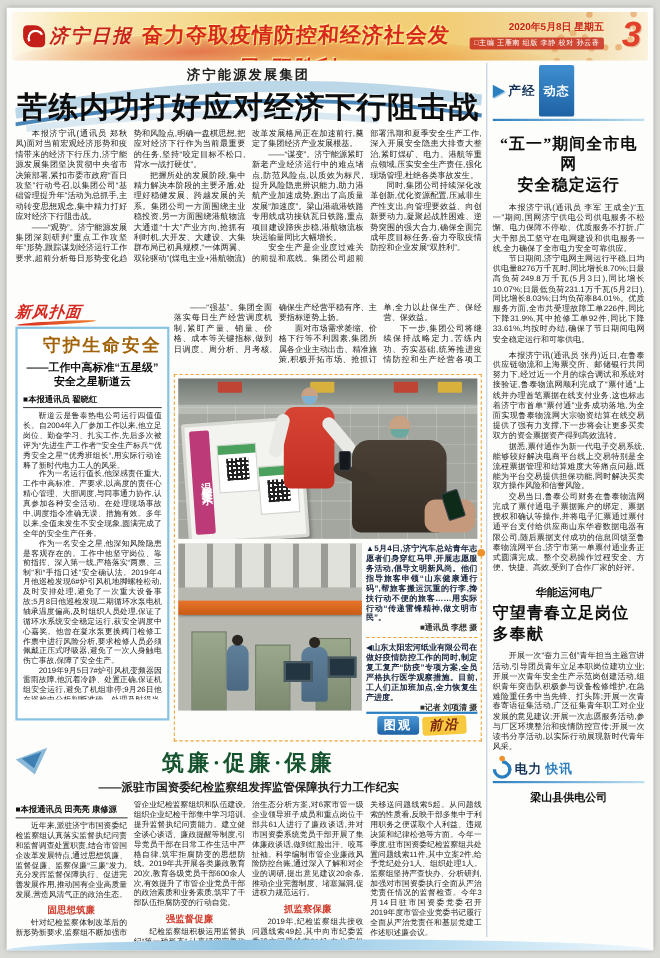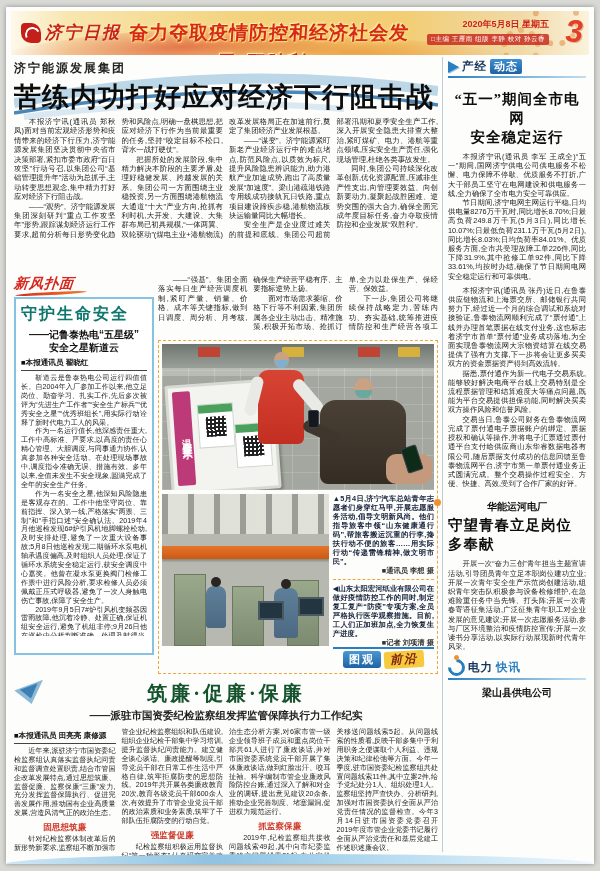--- a/index.html
+++ b/index.html
@@ -25,36 +25,36 @@
   .date-line{font-size:9px;font-weight:bold;color:#c8231b;text-shadow:0 0 2px #ffe9a8;}
   .staff-line{margin-top:3px;font-size:6.5px;color:#fff;background:rgba(198,34,22,.8);padding:1px 4px;border-radius:2px;letter-spacing:.5px;}
   .page-num{position:absolute;right:6px;top:2px;z-index:3;font-size:32px;font-weight:bold;font-style:italic;color:#e2402a;text-shadow:0 0 3px #fff0c0,1px 1px 0 rgba(150,40,10,.4);}
 
   
   .content{display:flex;margin:2px 8px 0;}
   .main{width:424px;position:relative;}
   .rail{width:143px;margin-left:4px;border-left:1px solid #bccdd8;padding-left:5px;height:795px;overflow:hidden;}
 
   
-  .lead-head{position:relative;height:56px;overflow:visible;}
+  .lead-head{position:relative;height:56px;text-align:center;overflow:visible;}
   .lead-head svg{position:absolute;left:0;top:0;z-index:0;}
   .lead-kicker{position:relative;z-index:2;font-size:12px;font-weight:bold;color:#222;letter-spacing:2px;padding-top:3px;}
   .lead-title{position:relative;z-index:2;font-size:27px;font-weight:900;color:#0d0d0d;letter-spacing:1px;margin-top:2px;font-family:"Liberation Sans","DejaVu Sans",sans-serif;}
   .smalltext{font-size:7.4px;line-height:9.4px;color:#1c1c1c;text-align:justify;}
   .smalltext p{margin:0;text-indent:2em;}
   .lead-cols{column-count:4;column-gap:6px;height:154px;overflow:hidden;margin-top:4px;}
   .cont-cols{column-count:3;column-gap:6px;height:62px;overflow:hidden;}
 
   
   .mid-row{display:flex;margin-top:4px;}
   .left-rail{width:140px;}
   .xinfeng{font-family:"Liberation Serif","DejaVu Serif",serif;font-size:14px;font-weight:bold;font-style:italic;color:#d6281e;letter-spacing:1px;position:relative;height:22px;transform:skewX(-5deg);}
   .xinfeng::after{content:"";position:absolute;left:2px;top:17px;width:72px;height:3px;background:linear-gradient(90deg,#d6281e,#f08030);border-radius:50%;transform:rotate(-3deg);}
   .side-box{border:2px solid #86c2e2;background:#fff;padding:5px 5px 3px;height:346px;overflow:hidden;}
-  .side-title{font-family:"Liberation Serif","DejaVu Serif",serif;font-size:16px;font-weight:bold;text-align:left;color:#0f766e;letter-spacing:2px;}
+  .side-title{font-family:"Liberation Serif","DejaVu Serif",serif;font-size:16px;font-weight:bold;text-align:right;color:#a16207;letter-spacing:2px;}
   .side-sub{font-size:10px;font-weight:bold;text-align:center;color:#111;margin-top:3px;line-height:13px;}
   .byline{font-size:7.6px;font-weight:bold;color:#111;border-bottom:1.5px solid #444;padding:4px 0 2px;margin-bottom:3px;text-indent:0 !important;}
   .side-box .smalltext{font-size:7.1px;line-height:8.9px;height:262px;overflow:hidden;}
 
   .mid-col{width:280px;margin-left:4px;}
 
   
   .photo-block{border:1px dashed #f0a63c;padding:3px;margin-top:3px;position:relative;}
   .photo-block::after{content:"";position:absolute;right:-4px;top:158px;width:7px;height:7px;background:#f0922c;border-radius:50%;}
   .photo1{position:relative;height:146px;overflow:hidden;background:
@@ -107,21 +107,21 @@
   .jl-arrow::after{content:"";position:absolute;left:-12px;top:6px;width:0;height:0;border-left:10px solid transparent;border-right:4px solid transparent;border-bottom:16px solid #2a72ac;}
   .jl-title{font-family:"Liberation Serif","DejaVu Serif",serif;font-size:20px;font-weight:bold;color:#14532d;letter-spacing:3px;}
   .jl-sub{font-size:10.5px;font-weight:bold;color:#222;margin-top:2px;}
   .jl-cols{column-count:4;column-gap:6px;height:152px;overflow:hidden;margin-top:5px;font-size:7.1px;line-height:8.9px;}
   .subhead{color:#cf3a2a;font-weight:bold;font-size:8.6px;text-align:center;margin:5px 0 3px;text-indent:0 !important;}
 
   
   .badge{display:flex;align-items:center;gap:3px;border-bottom:2px solid;border-image:linear-gradient(90deg,#2a7fc0,#bfe0f2) 1;padding-bottom:2px;margin-top:2px;}
   .badge .tri{width:0;height:0;border-top:6px solid transparent;border-bottom:6px solid transparent;border-left:11px solid #2a7fc0;filter:drop-shadow(1px 1px 0 #9fc8e4);}
   .badge .b1{font-size:11.5px;font-weight:bold;color:#13335a;letter-spacing:1px;}
-  .badge .b2{font-size:11px;font-weight:bold;color:#fff;background:linear-gradient(180deg,#3f8fd0,#1d62a4);padding:0 4px;border-radius:2px;letter-spacing:1px;}
+  .badge .b2{font-size:11px;font-weight:bold;color:#fff;background:linear-gradient(180deg,#3f8fd0,#1d62a4);padding:16px 4px;border-radius:2px;letter-spacing:1px;}
   .dl-icon{position:relative;width:11px;height:11px;border:3px solid #2a7fc0;border-top-color:transparent;border-radius:50%;transform:rotate(-45deg);}
   .dl-icon::after{content:"";position:absolute;right:-4px;top:-4px;width:5px;height:5px;background:#f0922c;border-radius:50%;}
   .rail-h1{font-family:"Liberation Serif","DejaVu Serif",serif;font-weight:bold;text-align:center;color:#0d0d0d;}
   .a1-title{font-size:14.5px;line-height:19px;margin-top:12px;letter-spacing:1px;}
   .a2-title{font-size:13.5px;line-height:18px;margin-top:12px;}
   .kicker-sm{font-size:10px;font-weight:bold;text-align:center;color:#111;margin-top:12px;}
   .a3-title{font-size:14.5px;font-weight:900;text-align:left;color:#0d0d0d;letter-spacing:1px;margin-top:2px;}
   .a4-title{font-size:15px;font-weight:900;text-align:center;color:#e0492f;letter-spacing:1px;margin-top:2px;}
   .rail .smalltext{font-size:7.3px;line-height:9.2px;margin-top:5px;}
 
@@ -173,21 +173,21 @@
           <p>同时,集团公司持续深化改革创新,优化资源配置,压减非生产性支出,向管理要效益、向创新要动力,凝聚起战胜困难、逆势突围的强大合力,确保全面完成年度目标任务,奋力夺取疫情防控和企业发展“双胜利”。</p>
         </div>
 
       <div class="mid-row">
 
         <div class="left-rail">
           <div class="xinfeng">新风扑面</div>
           <div class="side-box">
             <div class="side-title">守护生命安全</div>
             <div class="side-sub">
-              <span>——记鲁泰热电“五星级”</span><br>
+              <span>——工作中高标准“五星级”</span><br>
               <span>安全之星靳道云</span>
             </div>
             <div class="byline">■本报通讯员 翟晓红</div>
             <div class="smalltext">
                 <p>靳道云是鲁泰热电公司运行四值值长。自2004年入厂参加工作以来,他立足岗位、勤奋学习、扎实工作,先后多次被评为“先进生产工作者”“安全生产标兵”“优秀安全之星”“优秀班组长”,用实际行动诠释了新时代电力工人的风采。</p>
                 <p>作为一名运行值长,他深感责任重大,工作中高标准、严要求,以高度的责任心精心管理、大胆调度,与同事通力协作,认真参加各种安全活动。在处理现场事故中,调度指令准确无误、措施有效。多年以来,全值未发生不安全现象,圆满完成了全年的安全生产任务。</p>
                 <p>作为一名安全之星,他深知风险隐患是客观存在的。工作中他坚守岗位、靠前指挥、深入第一线,严格落实“两票、三制”和“手指口述”安全确认法。2019年4月他巡检发现6#炉引风机地脚螺栓松动,及时安排处理,避免了一次重大设备事故;5月8日他巡检发现二期循环水泵电机轴承温度偏高,及时组织人员处理,保证了循环水系统安全稳定运行,获安全调度中心嘉奖。他曾在凝水泵更换阀门检修工作票中进行风险分析,要求检修人员必须佩戴正压式呼吸器,避免了一次人身触电伤亡事故,保障了安全生产。</p>
                 <p>2019年9月5日7#炉引风机变频器因雷雨故障,他沉着冷静、处置正确,保证机组安全运行,避免了机组非停;9月26日他在巡检中分析判断准确、处理及时得当,避免了事故扩大,获鲁泰热电通报嘉奖。</p>
               </div>
           </div>

